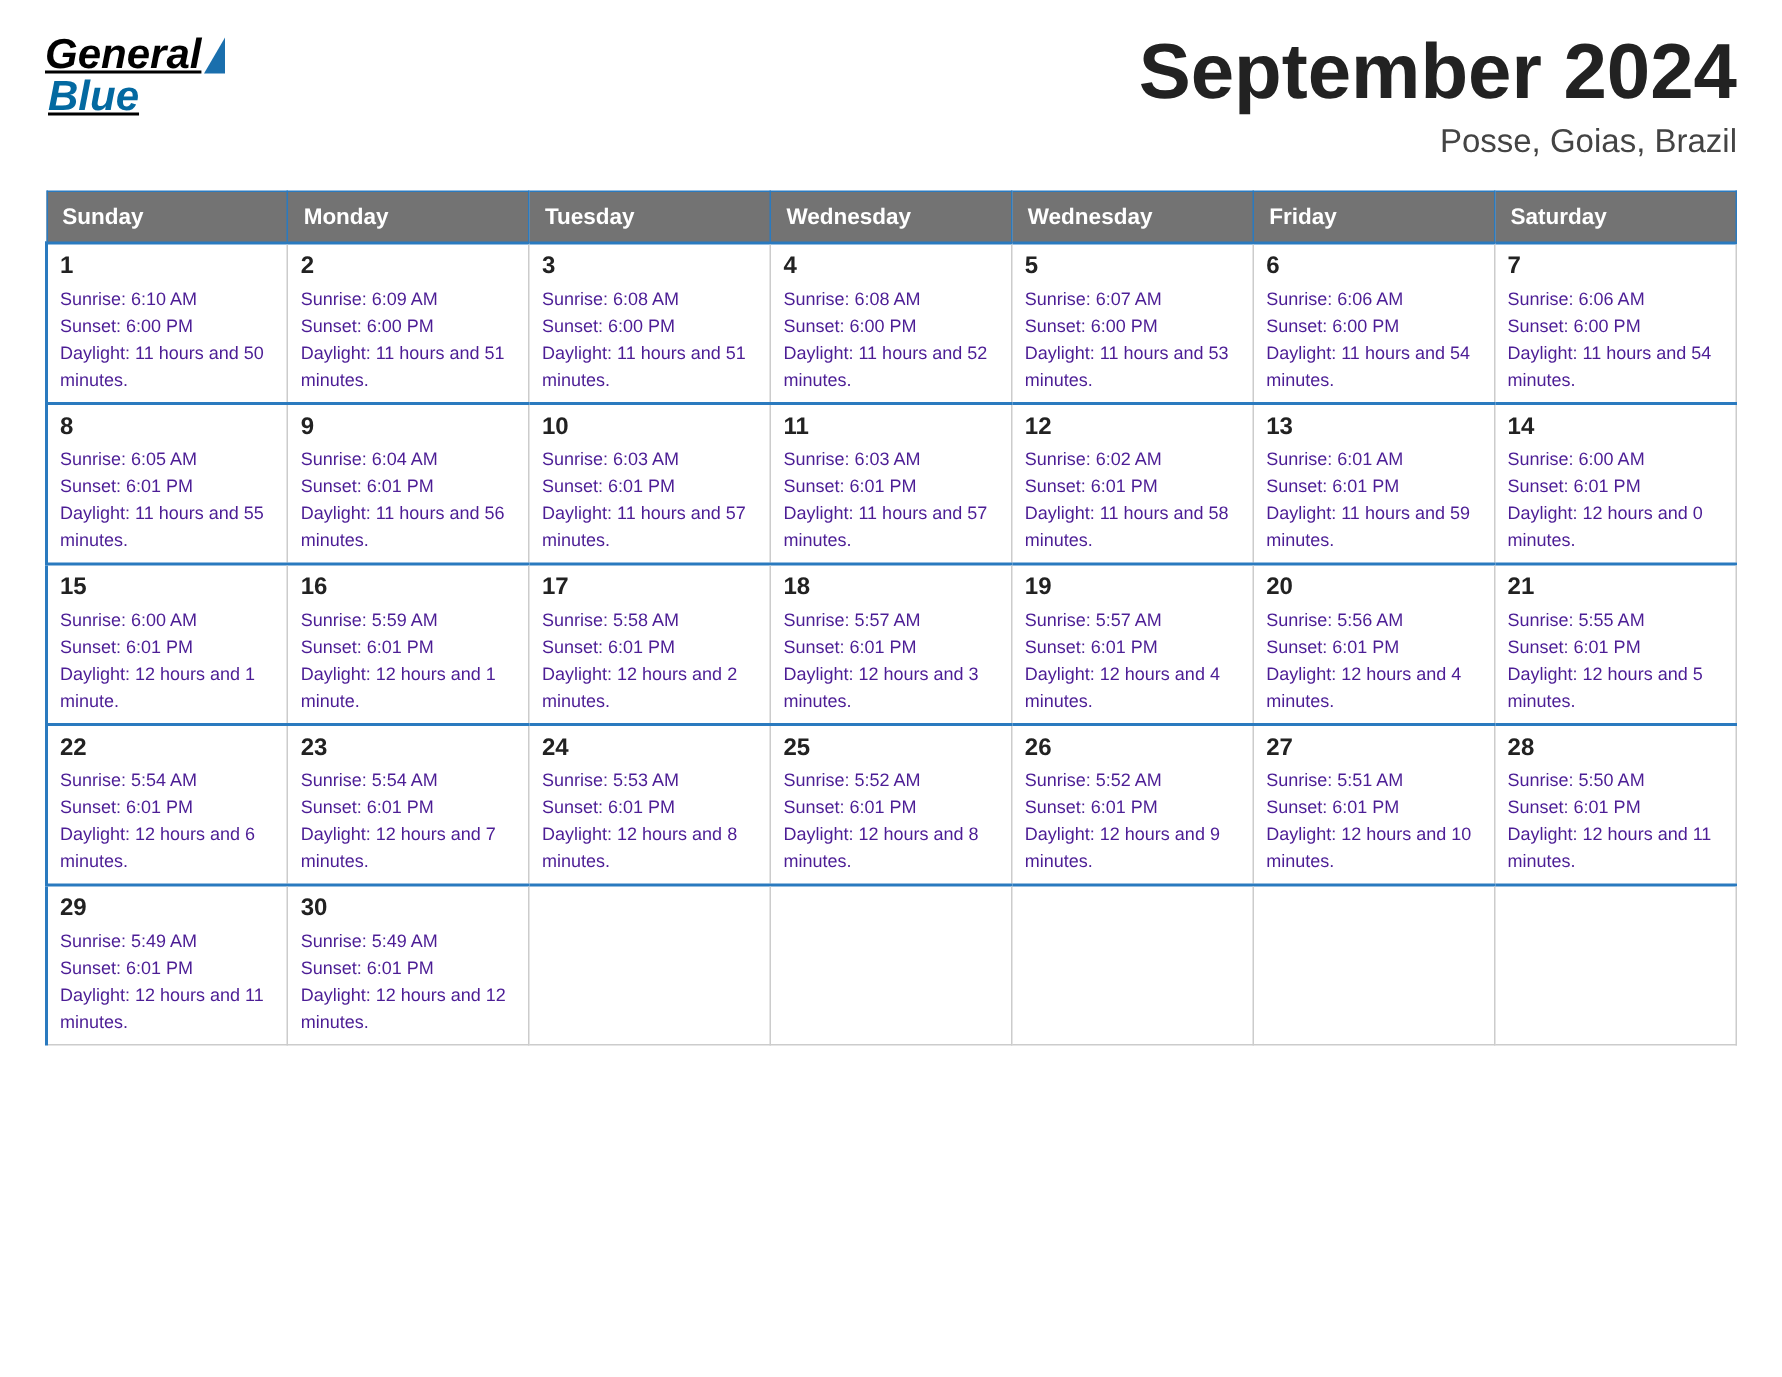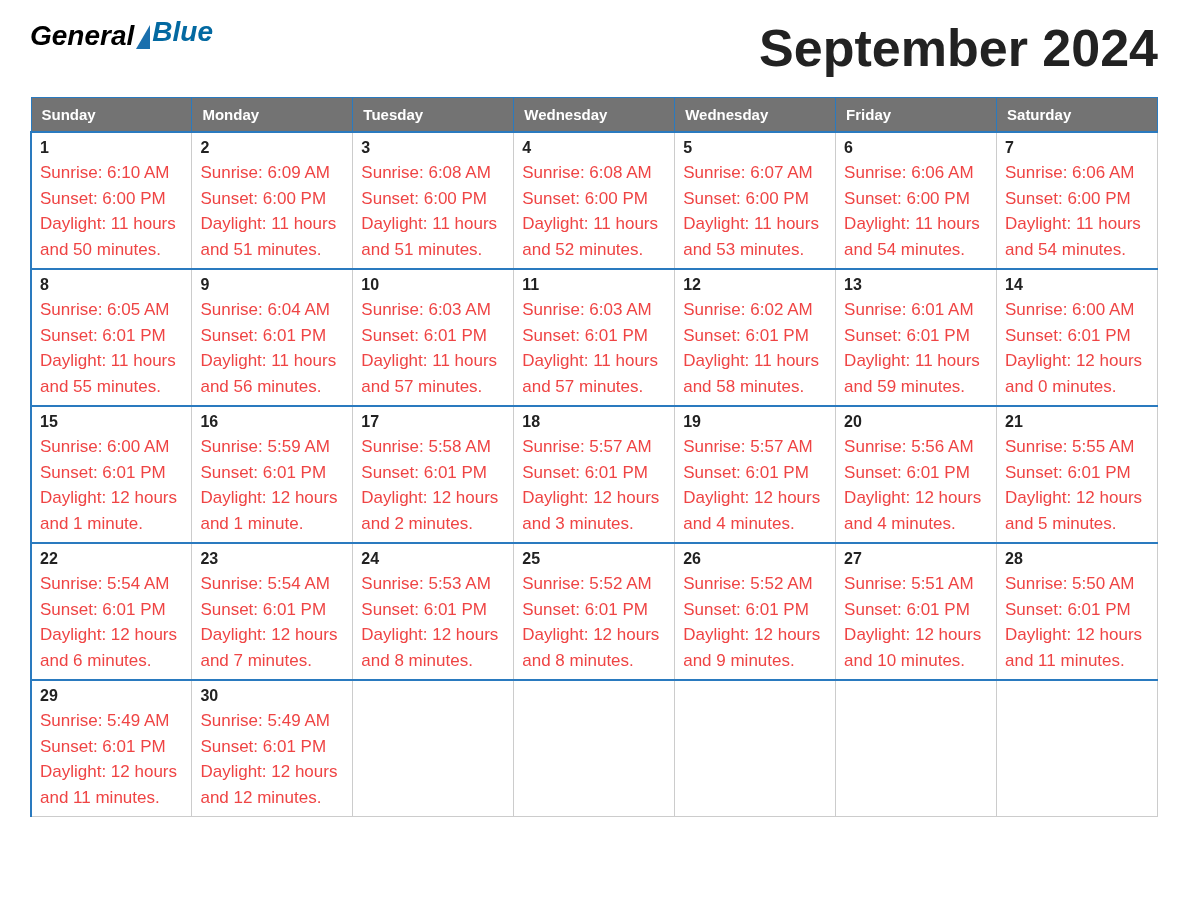--- a/index.html
+++ b/index.html
@@ -11,22 +11,23 @@
       min-height: 918px;
     }
     .header-area {
       display: flex;
       justify-content: space-between;
       align-items: flex-start;
       margin-bottom: 20px;
     }
     .logo {
       display: flex;
-      flex-direction: row;
+      flex-direction: column;
       align-items: flex-start;
+      text-decoration: underline;
     }
     .logo-top {
       display: flex;
       align-items: center;
     }
     .logo-general {
       font-size: 28px;
       font-weight: bold;
       color: #000;
       font-style: italic;
@@ -86,23 +87,23 @@
       min-height: 95px;
     }
     .day-number {
       font-size: 16px;
       font-weight: bold;
       color: #222;
       display: block;
       margin-bottom: 3px;
     }
     .day-info {
-      font-size: 17px;
+      font-size: 12px;
       line-height: 1.5;
-      color: #ef4444;
+      color: #4c1d95;
     }
     .calendar tr td:first-child {
       border-left: 2px solid #2a7abf;
     }
     .week-row td {
       border-top: 2px solid #2a7abf;
     }
     .empty-cell {
       background: #fff;
     }
@@ -113,20 +114,21 @@
 <div class="header-area">
   <div class="logo">
     <div class="logo-top">
       <span class="logo-general">General</span>
       <div class="logo-triangle"></div>
     </div>
     <span class="logo-blue">Blue</span>
   </div>
   <div class="title-area">
     <div class="month-title">September 2024</div>
+    <div class="location">Posse, Goias, Brazil</div>
   </div>
 </div>
 
 <table class="calendar">
   <thead>
     <tr>
     <th>Sunday</th>
         <th>Monday</th>
         <th>Tuesday</th>
         <th>Wednesday</th>

